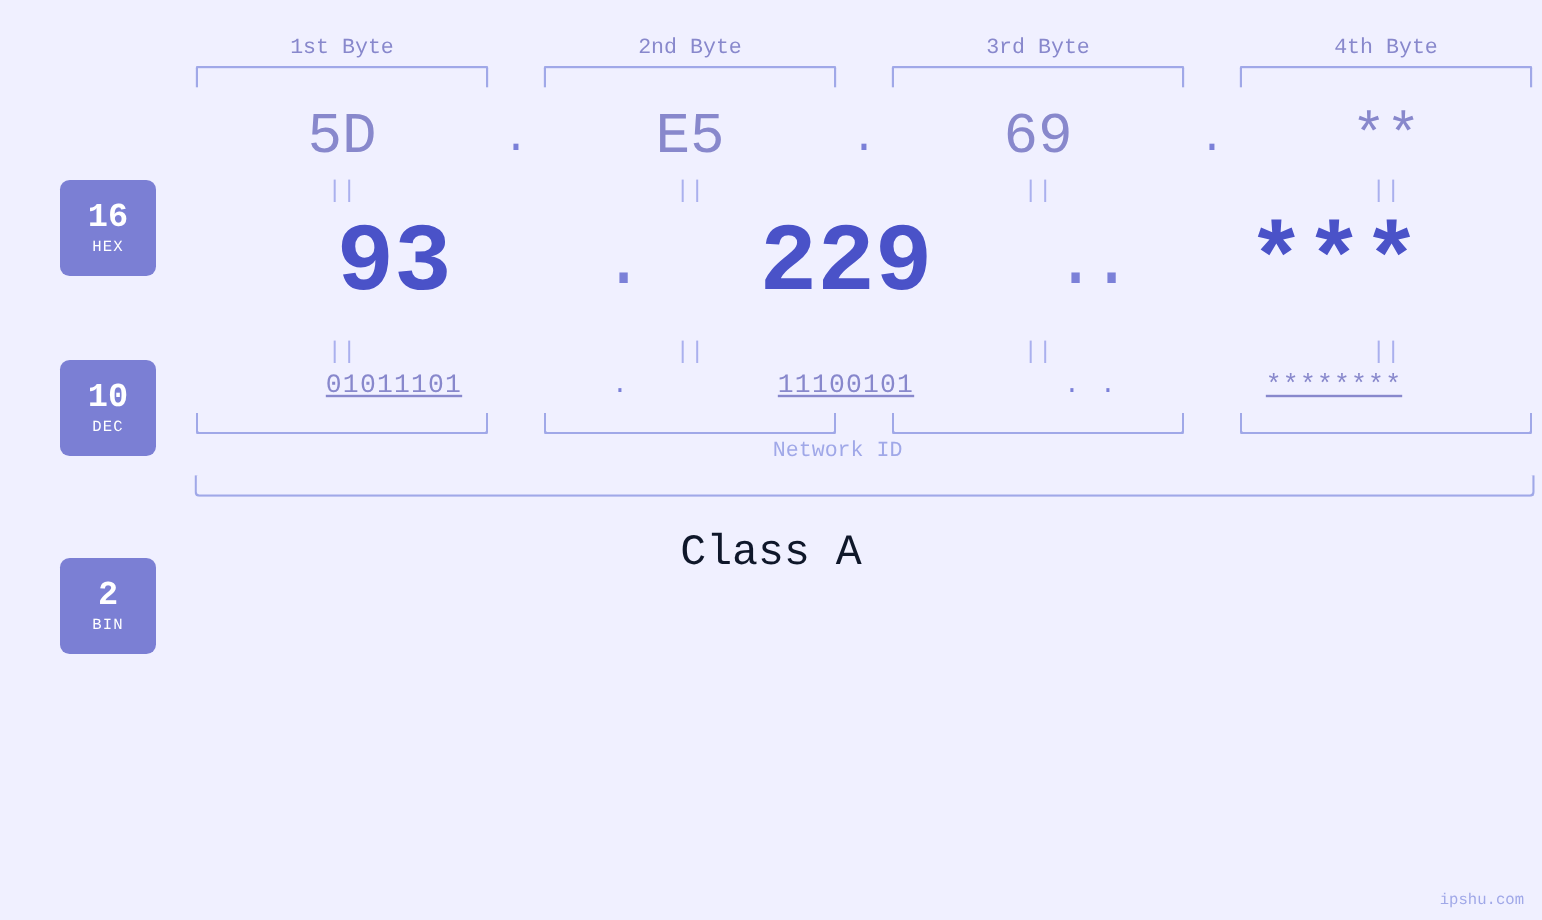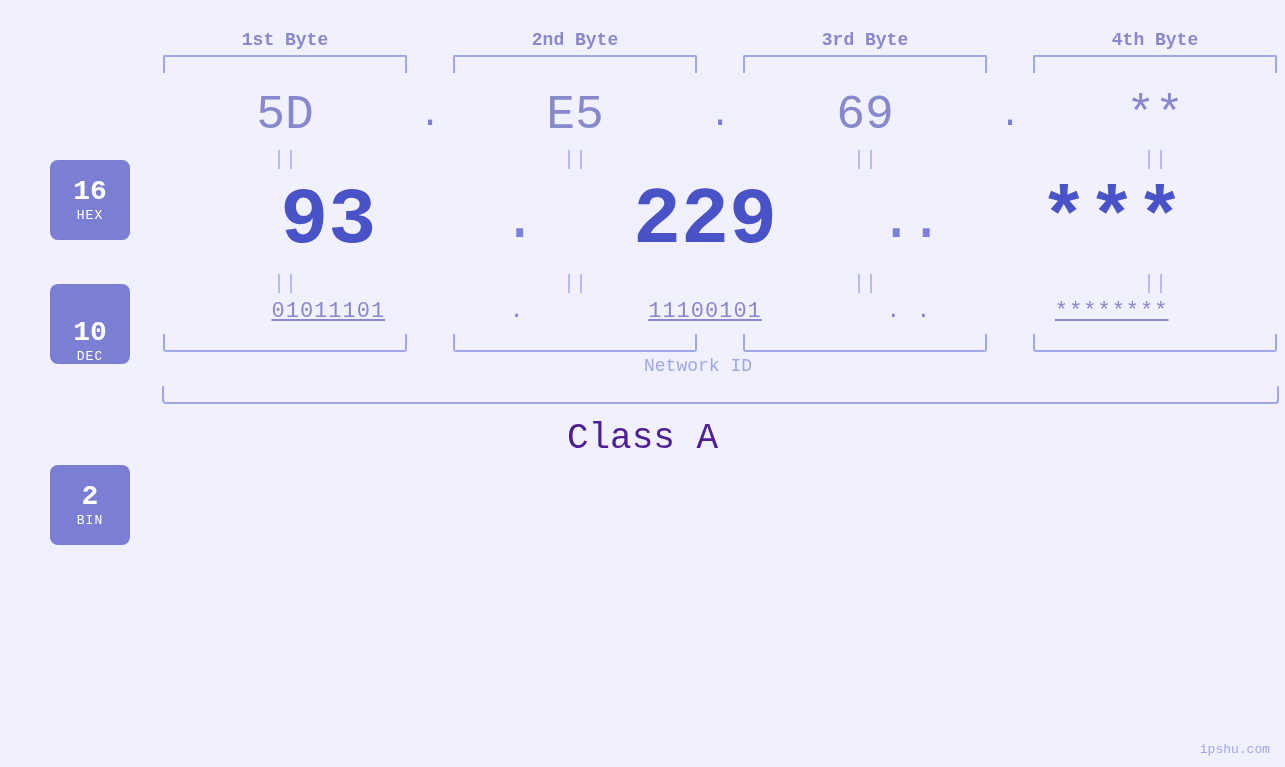--- a/index.html
+++ b/index.html
@@ -51,40 +51,39 @@
       font-weight: bold;
       line-height: 1;
     }
 
     .badge .badge-label {
       font-size: 13px;
       letter-spacing: 1px;
       margin-top: 2px;
     }
 
-    .badge-hex { top: 160px; }
-    .badge-dec { top: 284px; justify-content: flex-end; }
+    .badge-hex { top: 150px; }
+    .badge-dec { top: 300px; }
     .badge-bin { top: 465px; }
 
     
     .headers-row {
       display: flex;
       width: 100%;
       padding-left: 155px;
       margin-top: 10px;
       margin-bottom: 5px;
     }
 
     .col-header {
       flex: 1;
       text-align: center;
       color: #8888cc;
       font-size: 18px;
       font-family: 'Courier New', Courier, monospace;
-      font-weight: bold;
     }
 
     
     .bracket-row {
       display: flex;
       width: 100%;
       padding-left: 155px;
       margin-bottom: 15px;
     }
 
@@ -146,24 +145,24 @@
     }
 
     .equals-dot {
       width: 30px;
       flex-shrink: 0;
     }
 
     .class-label {
       text-align: center;
       width: 100%;
-      color: #4c1d95;
+      color: #0f172a;
       font-size: 36px;
       font-family: 'Courier New', Courier, monospace;
-      margin-top: 8px;
+      margin-top: 20px;
     }
 
     .watermark {
       position: absolute;
       bottom: 10px;
       right: 15px;
       color: #a0a8e8;
       font-size: 13px;
       font-family: 'Courier New', Courier, monospace;
     }
@@ -238,21 +237,21 @@
   <div class="equals-row" style="margin:4px 0;">
     <div class="equals-cell">||</div>
     <div class="equals-dot"></div>
     <div class="equals-cell">||</div>
     <div class="equals-dot"></div>
     <div class="equals-cell">||</div>
     <div class="equals-dot"></div>
     <div class="equals-cell">||</div>
   </div>
 
-  <div class="rows-wrapper" style="margin-bottom:2px;">
+  <div class="rows-wrapper" style="margin-bottom:12px;">
     <div class="cell">
       <span class="dec-val">93</span>
     </div>
     <div class="dot" style="font-size:60px;">.</div>
     <div class="cell">
       <span class="dec-val">229</span>
     </div>
     <div class="dot" style="font-size:60px;">.</div>
     <div class="dot" style="font-size:60px;">.</div>
     <div class="cell">

